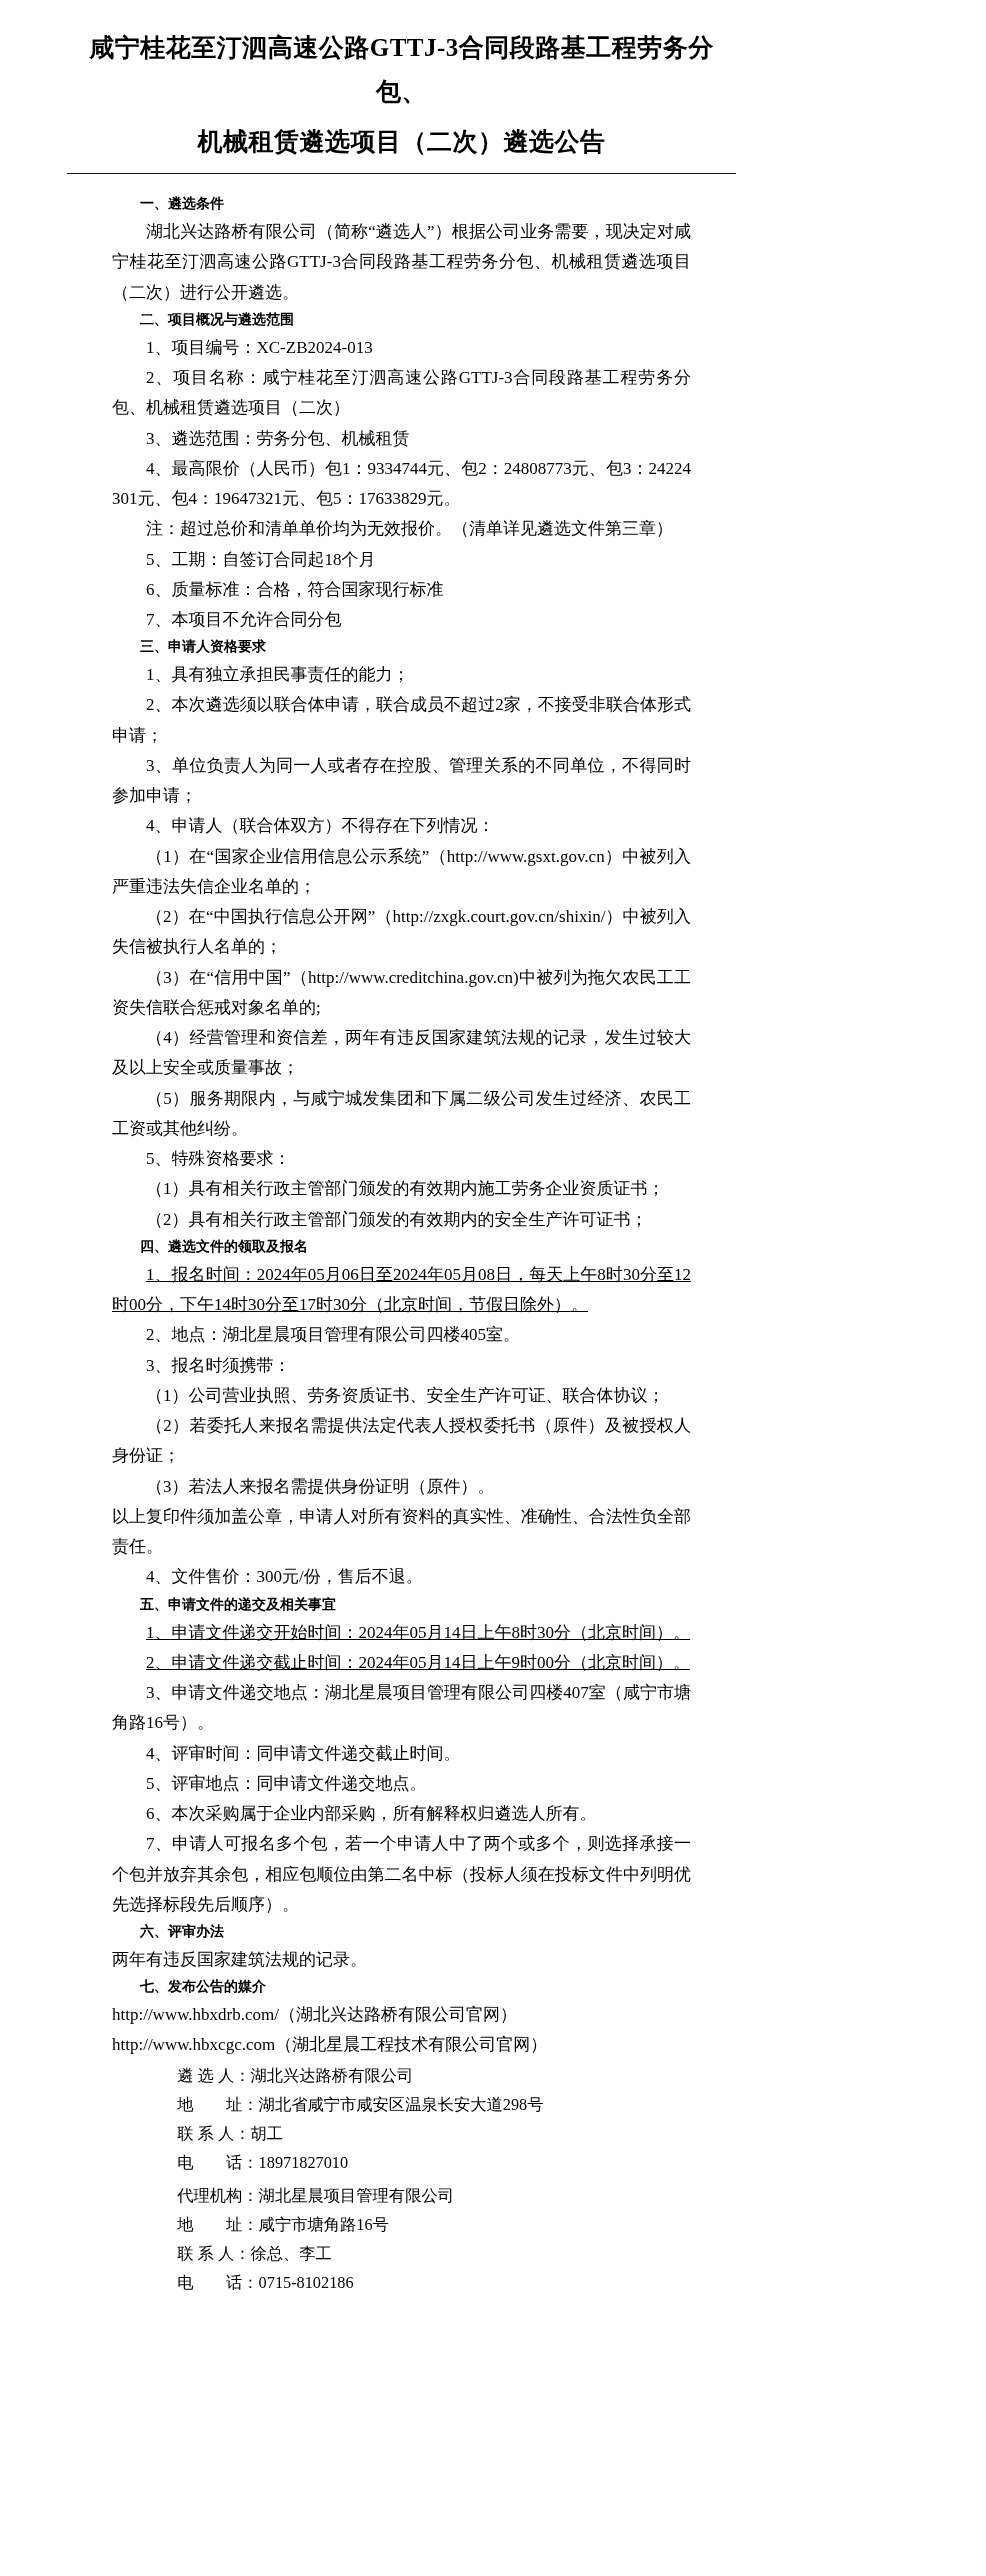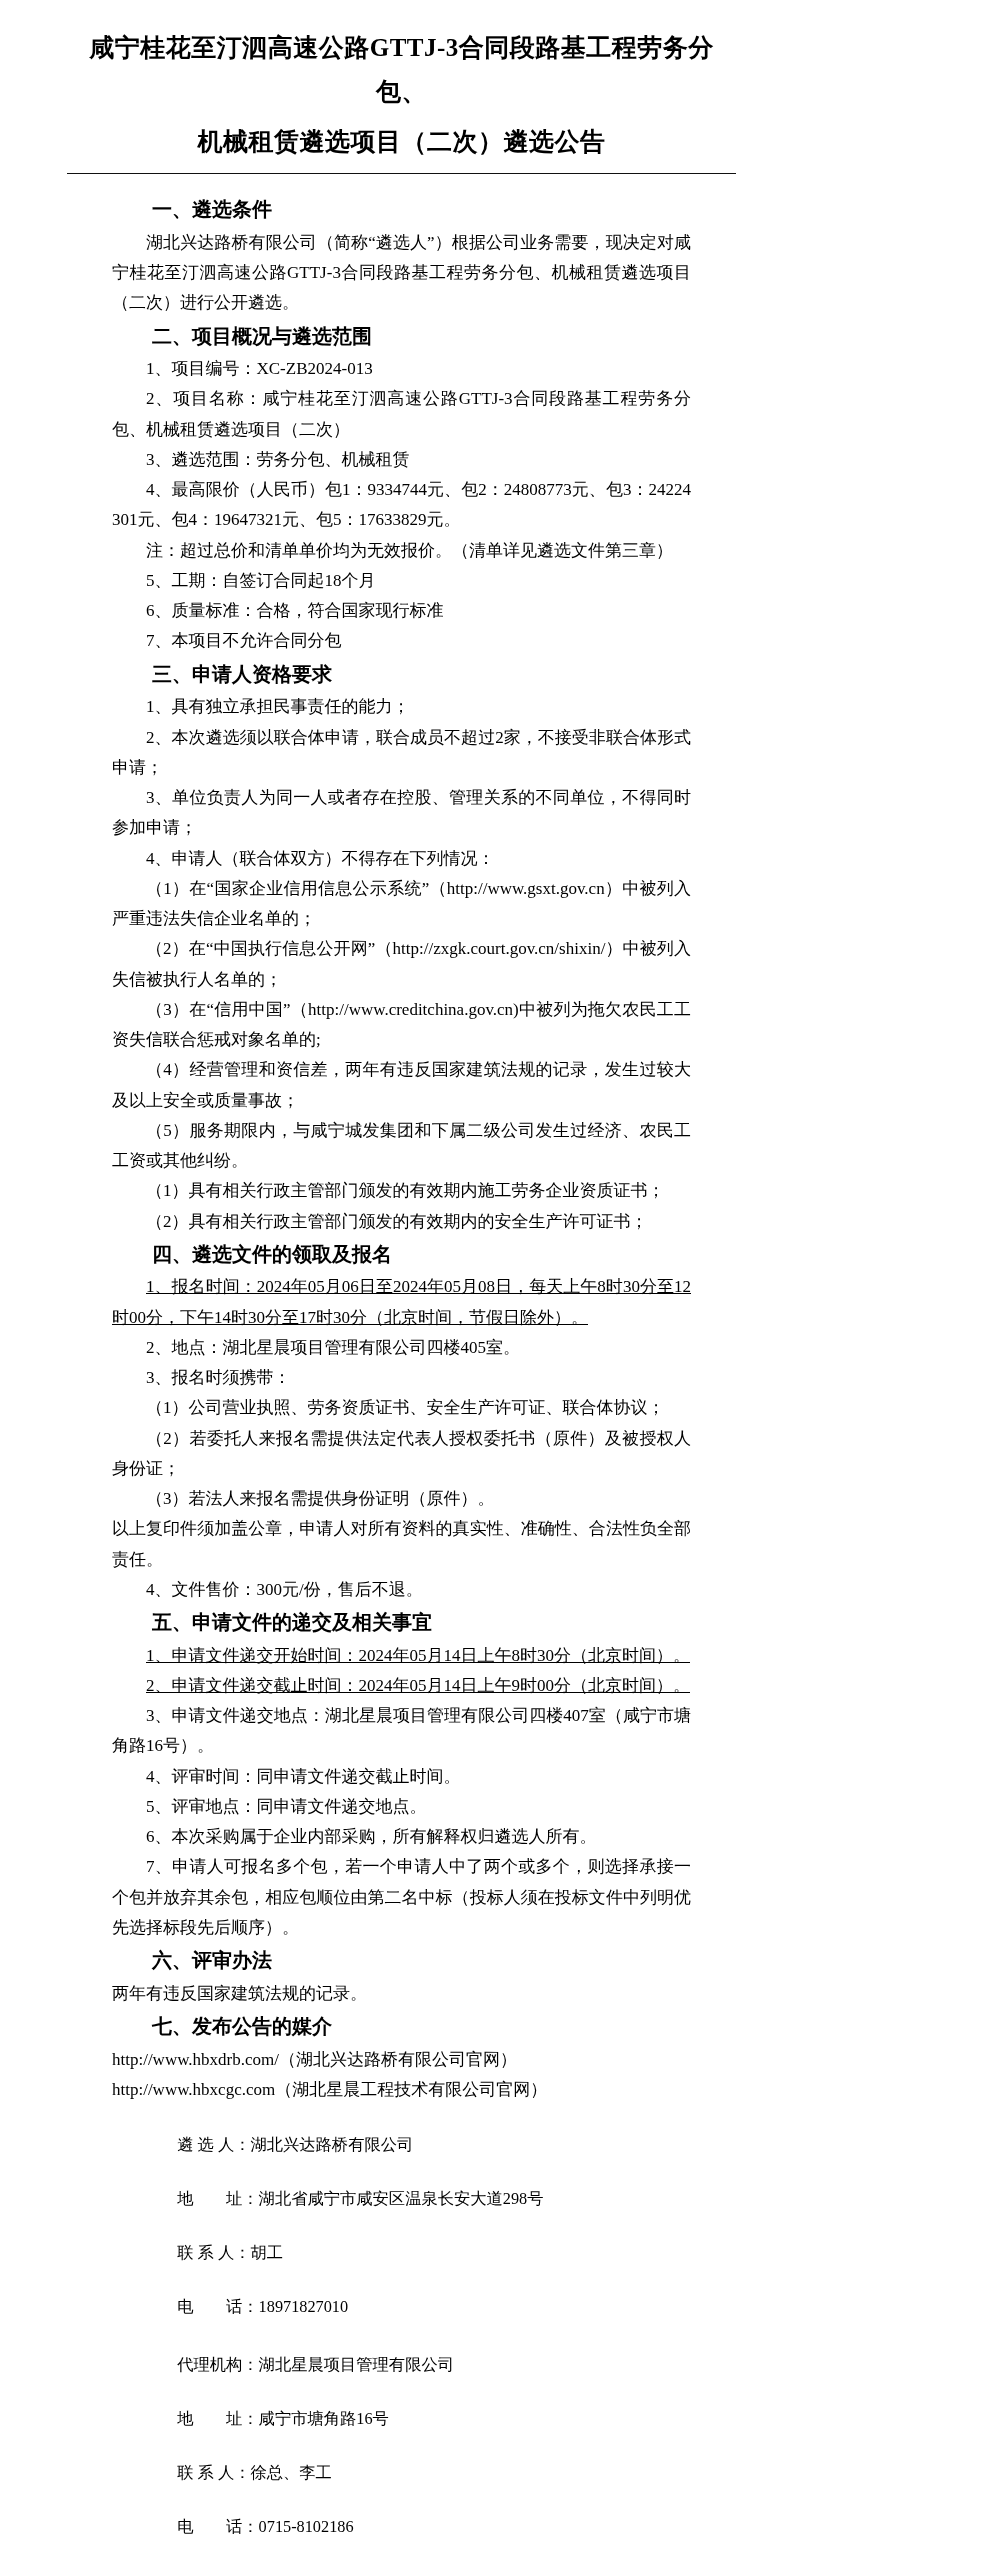--- a/index.html
+++ b/index.html
@@ -31,21 +31,21 @@
   }
   .title-rule {
     border: none;
     border-top: 1px solid #111;
     margin: 10px 0 18px 0;
   }
   .body-wrap {
     padding: 0 45px 0 45px;
   }
   .sec-head {
-    font-size: 20px;
+    font-size: 14px;
     font-weight: bold;
     line-height: 1.78;
     text-indent: 2em;
     margin: 0;
   }
   p.para {
     font-size: 17px;
     line-height: 1.78;
     margin: 0;
     text-indent: 2em;
@@ -61,21 +61,20 @@
   .contact-row {
     font-size: 16.3px;
     line-height: 1.78;
     margin: 0;
     text-indent: 2em;
     white-space: pre;
   }
   .contact-label {
     display: inline-block;
     min-width: 5.2em;
-    margin-top: 25px;
   }
   .mono-url {
     font-family: "Liberation Serif", "DejaVu Serif", serif;
   }
   .spacer-sm { height: 4px; }
 </style>
 </head>
 <body>
 
 <div class="page">
@@ -109,20 +108,21 @@
       <p class="sec-head">三、申请人资格要求</p>
       <p class="para">1、具有独立承担民事责任的能力；</p>
       <p class="para">2、本次遴选须以联合体申请，联合成员不超过2家，不接受非联合体形式申请；</p>
       <p class="para">3、单位负责人为同一人或者存在控股、管理关系的不同单位，不得同时参加申请；</p>
       <p class="para">4、申请人（联合体双方）不得存在下列情况：</p>
       <p class="para">（1）在“国家企业信用信息公示系统”（http://www.gsxt.gov.cn）中被列入严重违法失信企业名单的；</p>
       <p class="para">（2）在“中国执行信息公开网”（http://zxgk.court.gov.cn/shixin/）中被列入失信被执行人名单的；</p>
       <p class="para">（3）在“信用中国”（http://www.creditchina.gov.cn)中被列为拖欠农民工工资失信联合惩戒对象名单的;</p>
       <p class="para">（4）经营管理和资信差，两年有违反国家建筑法规的记录，发生过较大及以上安全或质量事故；</p>
       <p class="para">（5）服务期限内，与咸宁城发集团和下属二级公司发生过经济、农民工工资或其他纠纷。</p>
+      <p class="para">5、特殊资格要求：</p>
       <p class="para">（1）具有相关行政主管部门颁发的有效期内施工劳务企业资质证书；</p>
       <p class="para">（2）具有相关行政主管部门颁发的有效期内的安全生产许可证书；</p>
     </div>
 
     <div>
       <p class="sec-head">四、遴选文件的领取及报名</p>
       <p class="para u">1、报名时间：2024年05月06日至2024年05月08日，每天上午8时30分至12时00分，下午14时30分至17时30分（北京时间，节假日除外）。</p>
       <p class="para">2、地点：湖北星晨项目管理有限公司四楼405室。</p>
       <p class="para">3、报名时须携带：</p>
       <p class="para">（1）公司营业执照、劳务资质证书、安全生产许可证、联合体协议；</p>

